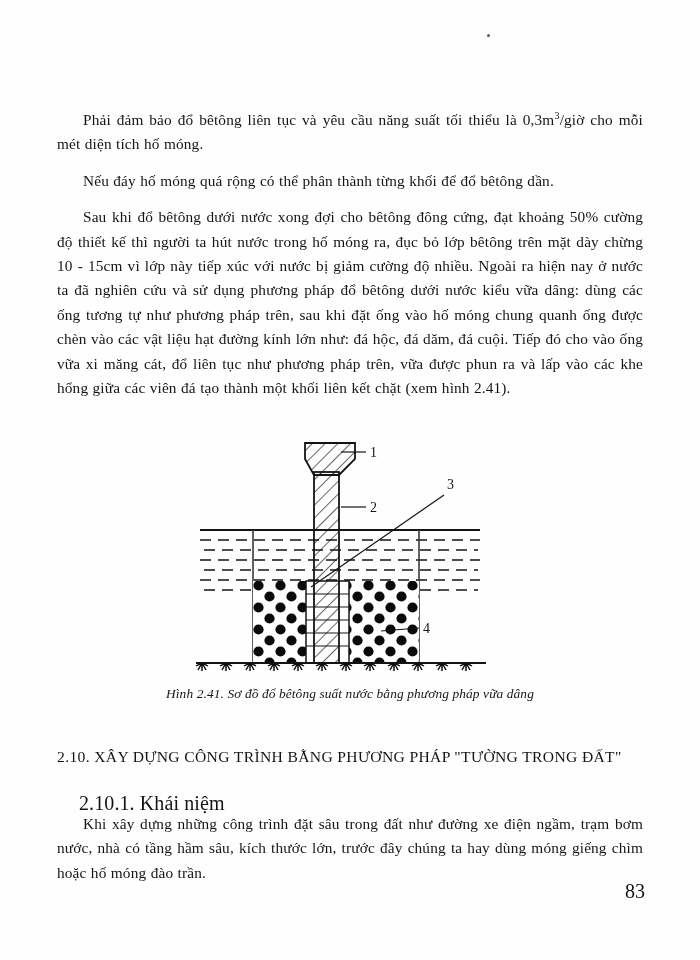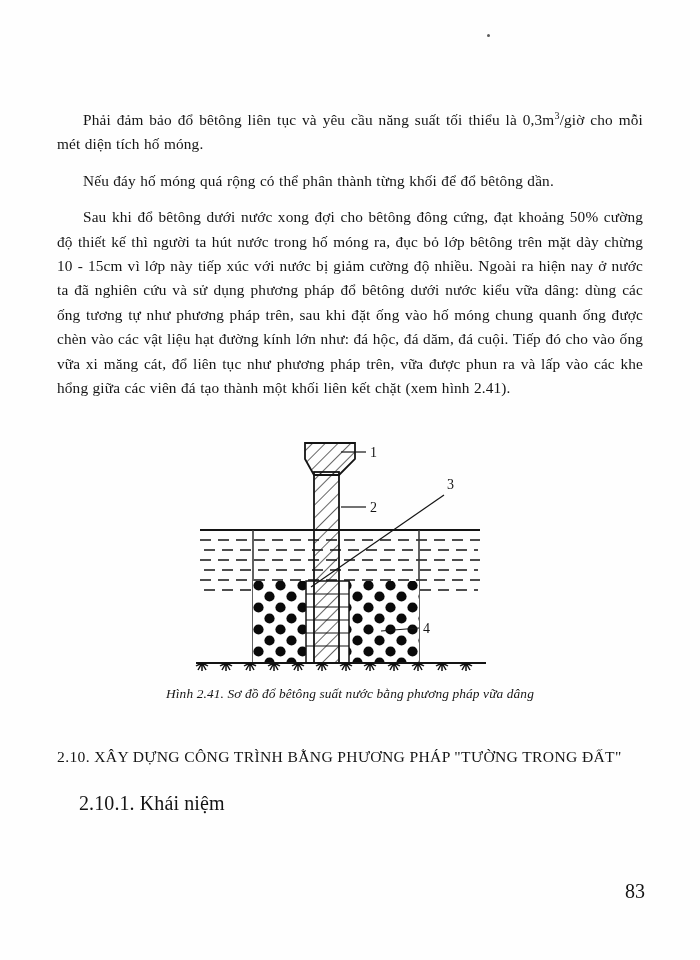--- a/index.html
+++ b/index.html
@@ -245,15 +245,18 @@
     <div>
       <b class="ital-b">Hình 2.41.</b>
       <span>Sơ đồ đổ bêtông suất nước bằng phương pháp vữa dâng</span>
     </div>
   </div>
 
   <div class="h-section">2.10. XÂY DỰNG CÔNG TRÌNH BẰNG PHƯƠNG PHÁP "TƯỜNG TRONG ĐẤT"</div>
 
   <div class="h-sub">2.10.1. Khái niệm</div>
 
+  <div class="tail">
+    <p class="body">Khi xây dựng những công trình đặt sâu trong đất như đường xe điện ngầm, trạm bơm nước, nhà có tầng hầm sâu, kích thước lớn, trước đây chúng ta hay dùng móng giếng chìm hoặc hố móng đào trần.</p>
+  </div>
 
   <div class="pageno">83</div>
 </div>
 
 </body></html>

